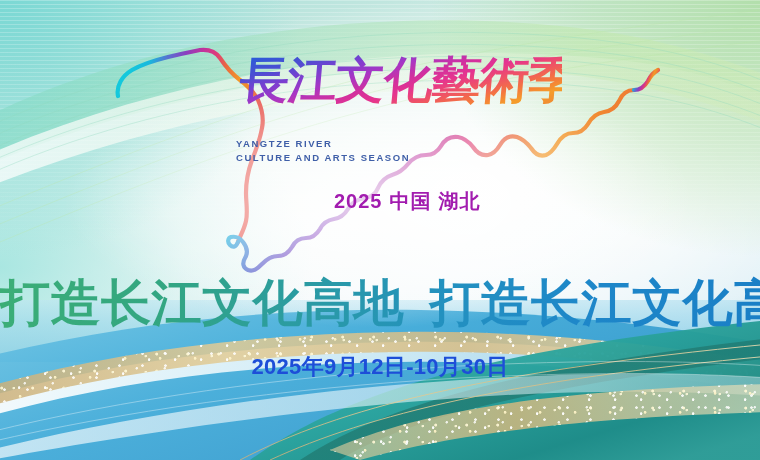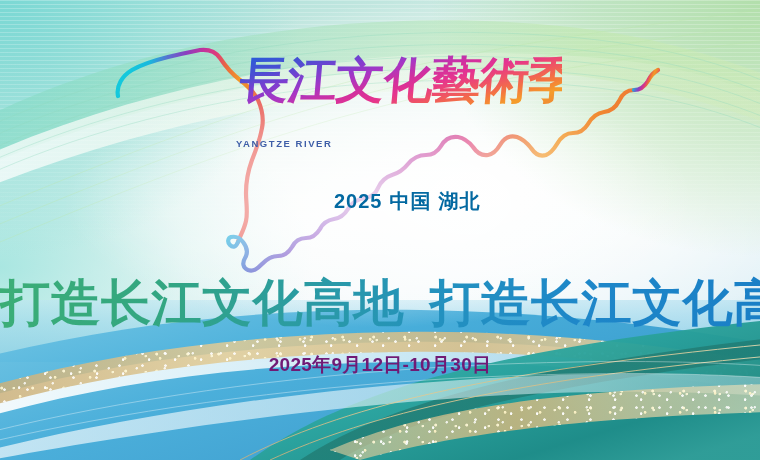--- a/index.html
+++ b/index.html
@@ -84,21 +84,21 @@
     letter-spacing: 1.55px;
     line-height: 14px;
     white-space: nowrap;
     margin-top: 20px;
   }
 
   .year-line {
     position: absolute;
     left: 334px;
     top: 188px;
-    color: #0369a1;
+    color: #a21caf;
     font-size: 20px;
     font-weight: bold;
     letter-spacing: 1px;
     white-space: nowrap;
   }
   .year-line .gap { display: inline-block; width: 7px; }
 
   .headline {
     position: absolute;
     left: 0;
@@ -122,22 +122,22 @@
     -webkit-text-fill-color: transparent;
   }
   .headline .sep { display: inline-block; width: 26px; }
 
   .date-line {
     position: absolute;
     left: 0;
     right: 0;
     top: 352px;
     text-align: center;
-    color: #701a75;
-    font-size: 19px;
+    color: #1d4ed8;
+    font-size: 22px;
     font-weight: bold;
     letter-spacing: .3px;
     white-space: nowrap;
   }
 </style>
 </head>
 <body>
 
 <div id="banner">
 
@@ -328,20 +328,21 @@
             <stop offset="90%" stop-color="#f59d2a"></stop>
             <stop offset="100%" stop-color="#ef8a33"></stop>
           </linearGradient>
         </defs>
         <text x="165" y="51" text-anchor="middle" font-family="'DejaVu Serif', 'Liberation Serif', serif" font-size="49" font-weight="bold" letter-spacing="-1" fill="url(#calli)" transform="skewX(-5) translate(14,0)">長江文化藝術季</text>
       </svg>
     </div>
 
     <div class="subtitle-en">
       <div>YANGTZE RIVER</div>
+      <div>CULTURE AND ARTS SEASON</div>
     </div>
 
     <div class="year-line">
       <span>2025</span><span class="gap"></span><span>中国</span><span class="gap"></span><span>湖北</span>
     </div>
 
     <div class="headline">
       <span>打造长江文化高地</span><span class="sep"></span><span>打造长江文化高地</span>
     </div>
 

